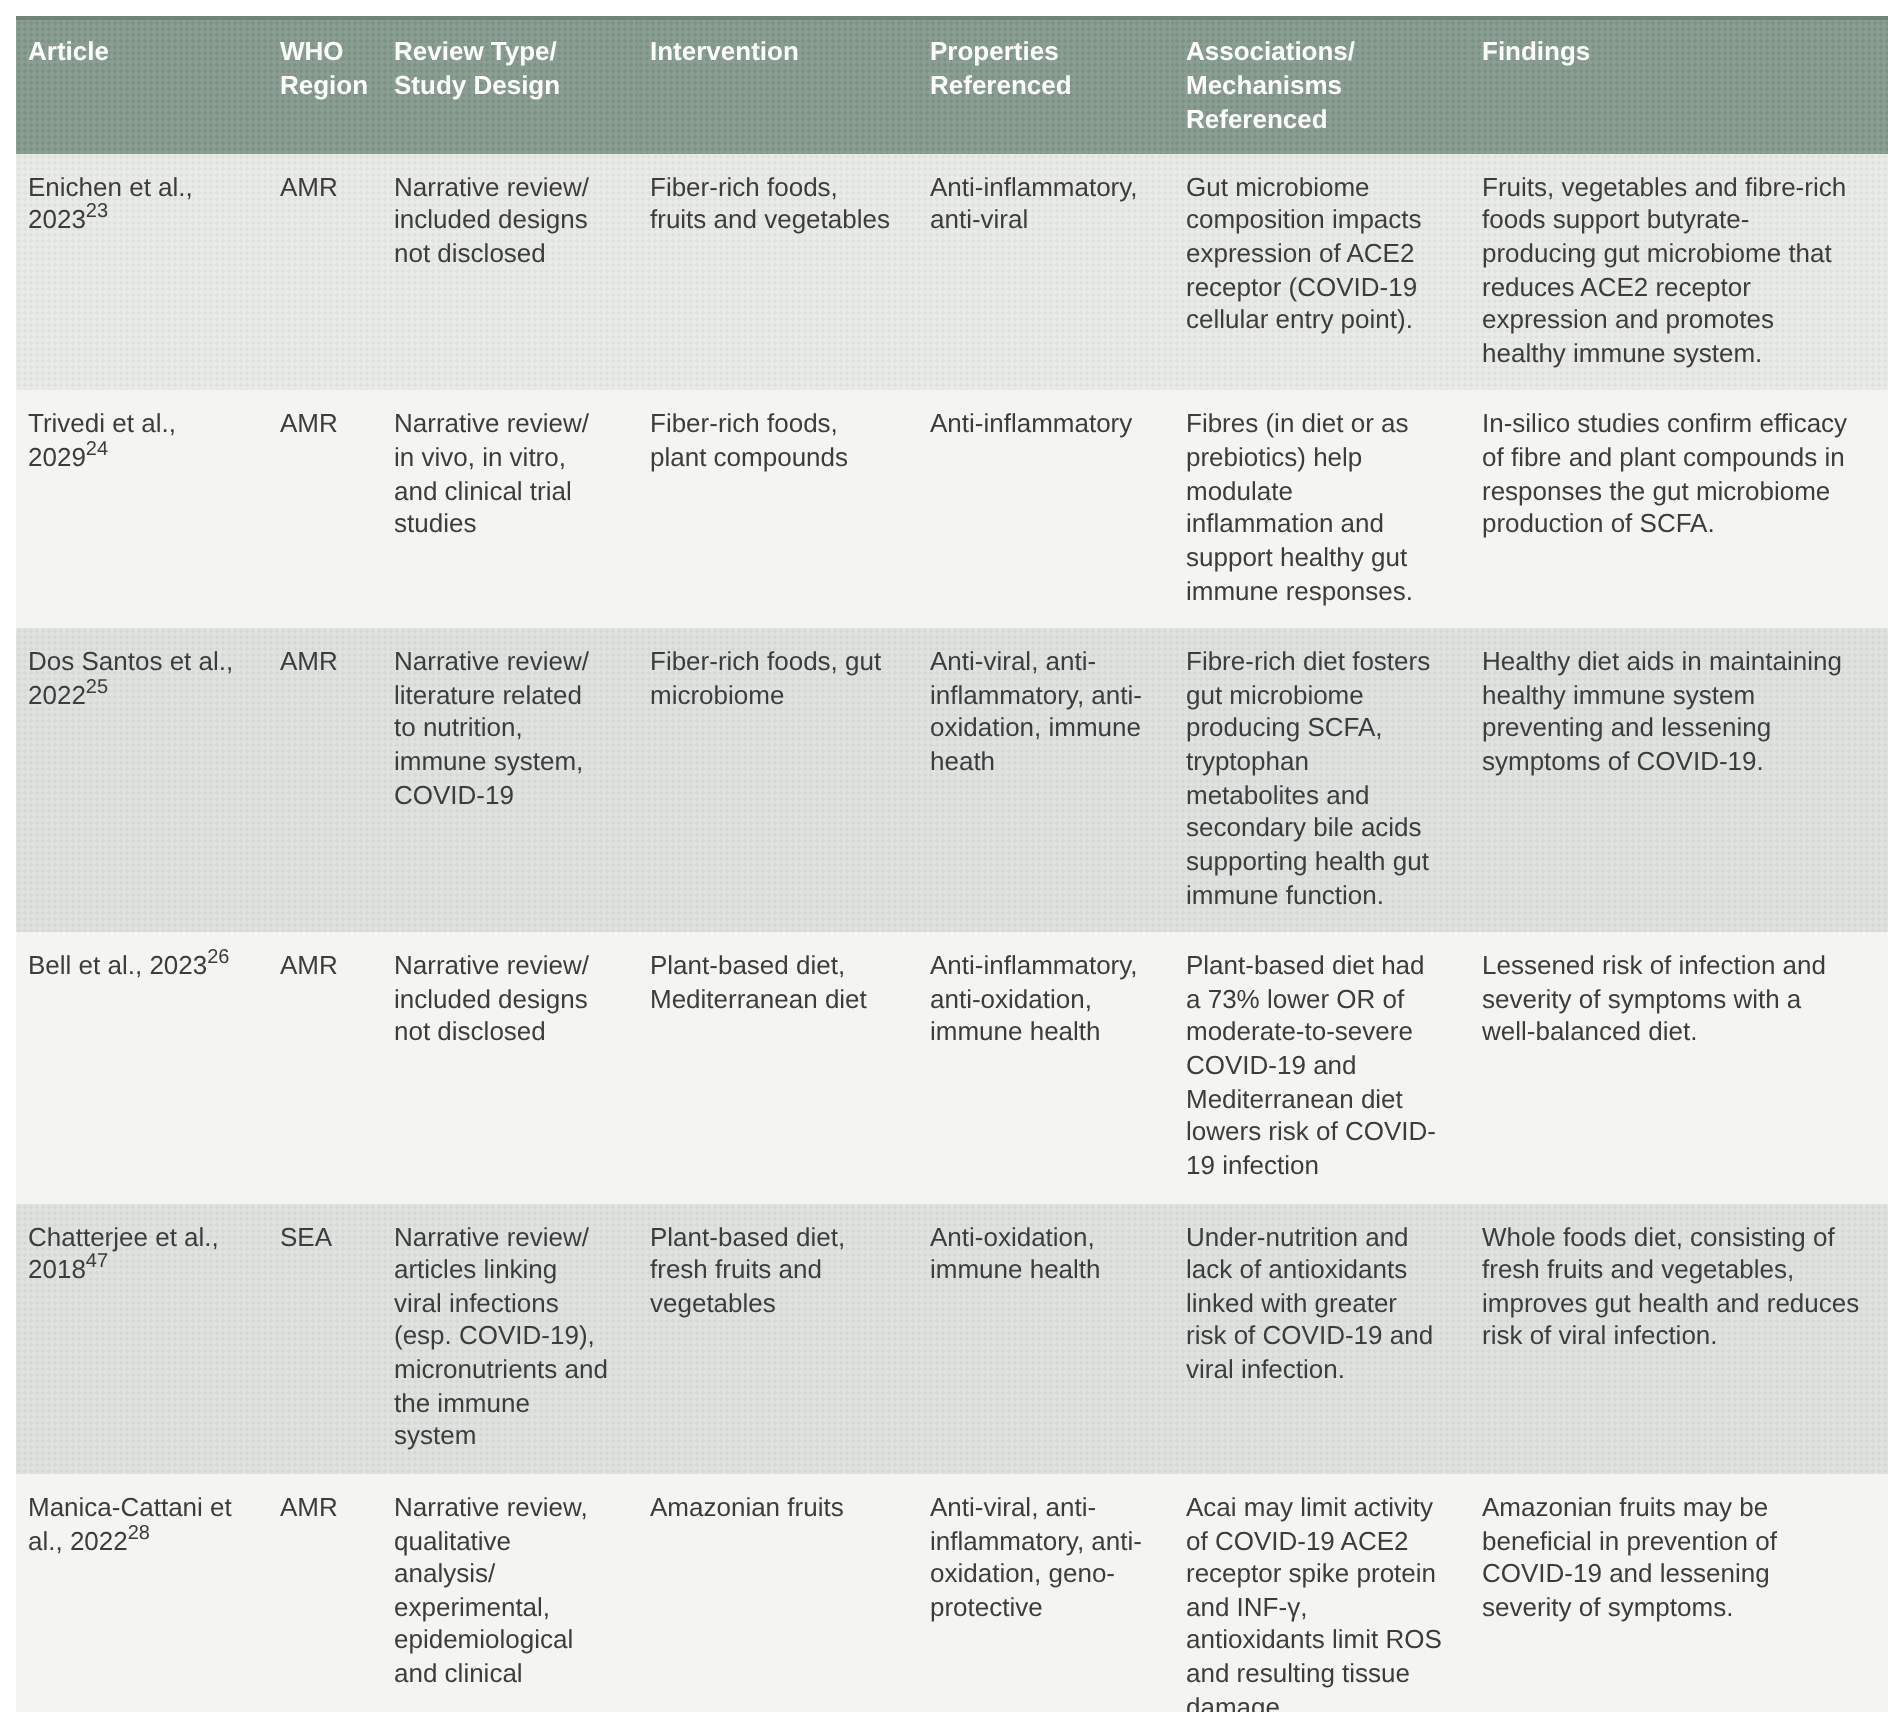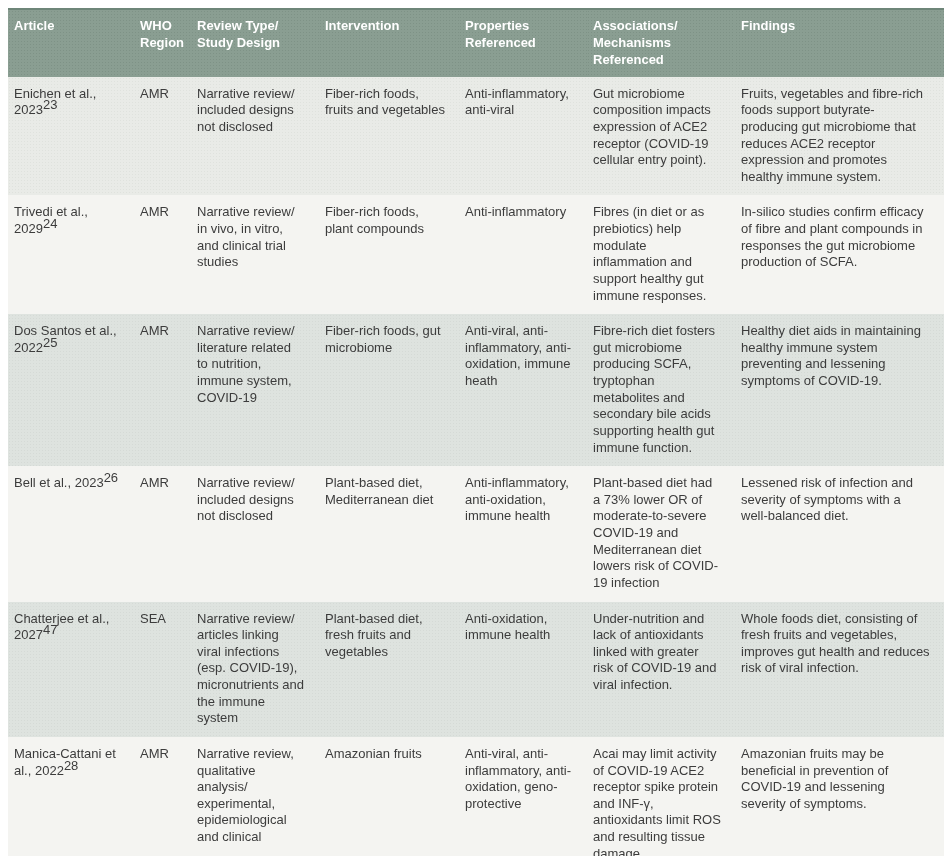--- a/index.html
+++ b/index.html
@@ -37,21 +37,21 @@
   tbody tr:nth-child(odd){
     background:var(--row_odd_bg);
     background-image:radial-gradient(rgba(40,60,50,0.05) 0.8px, rgba(0,0,0,0) 0.8px);
     background-size:3px 3px;
   }
   tbody tr:first-child{background-color:var(--row_first_bg);}
   tbody tr:nth-child(1){height:92px;} tbody tr:nth-child(2){height:85px;}
   tbody tr:nth-child(3){height:105px;} tbody tr:nth-child(4){height:124px;}
   tbody tr:nth-child(5){height:108px;} tbody tr:nth-child(6){height:105px;}
   tbody tr:nth-child(7){height:106px;}
-  sup{font-size:13px;line-height:0;vertical-align:super;}
+  sup{font-size:10px;line-height:0;vertical-align:super;}
 </style>
 </head>
 <body>
 
 <div class="page">
   <div class="table-wrap">
     <table>
       <colgroup>
         <col class="c-article">
           <col class="c-who">
@@ -108,21 +108,21 @@
         <tr>
           <td><span>Bell et al., 2023</span><sup>26</sup></td>
           <td>AMR</td>
           <td>Narrative review/ included designs not disclosed</td>
           <td>Plant-based diet, Mediterranean diet</td>
           <td>Anti-inflammatory, anti-oxidation, immune health</td>
           <td>Plant-based diet had a 73% lower OR of moderate-to-severe COVID-19 and Mediterranean diet lowers risk of COVID-19 infection</td>
           <td>Lessened risk of infection and severity of symptoms with a well-balanced diet.</td>
         </tr>
         <tr>
-          <td><span>Chatterjee et al., 2027</span><sup>47</sup></td>
+          <td><span>Chatterjee et al., 2018</span><sup>47</sup></td>
           <td>SEA</td>
           <td>Narrative review/ articles linking viral infections (esp. COVID-19), micronutrients and the immune system</td>
           <td>Plant-based diet, fresh fruits and vegetables</td>
           <td>Anti-oxidation, immune health</td>
           <td>Under-nutrition and lack of antioxidants linked with greater risk of COVID-19 and viral infection.</td>
           <td>Whole foods diet, consisting of fresh fruits and vegetables, improves gut health and reduces risk of viral infection.</td>
         </tr>
         <tr>
           <td><span>Manica-Cattani et al., 2022</span><sup>28</sup></td>
           <td>AMR</td>

